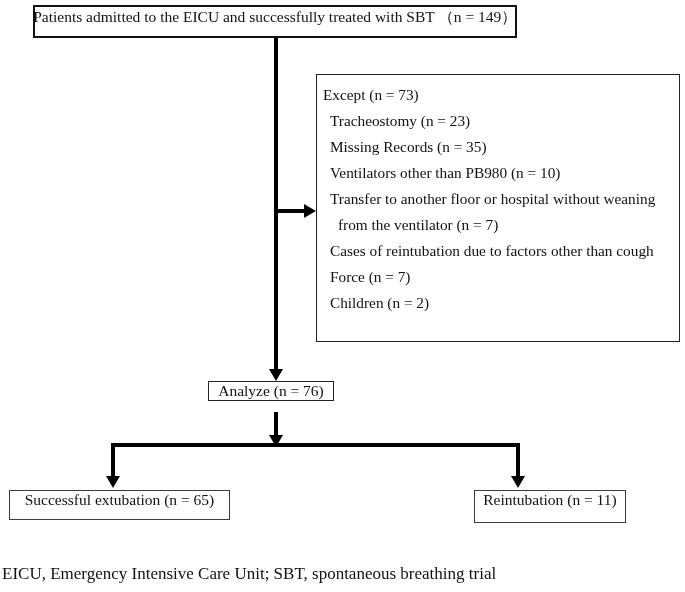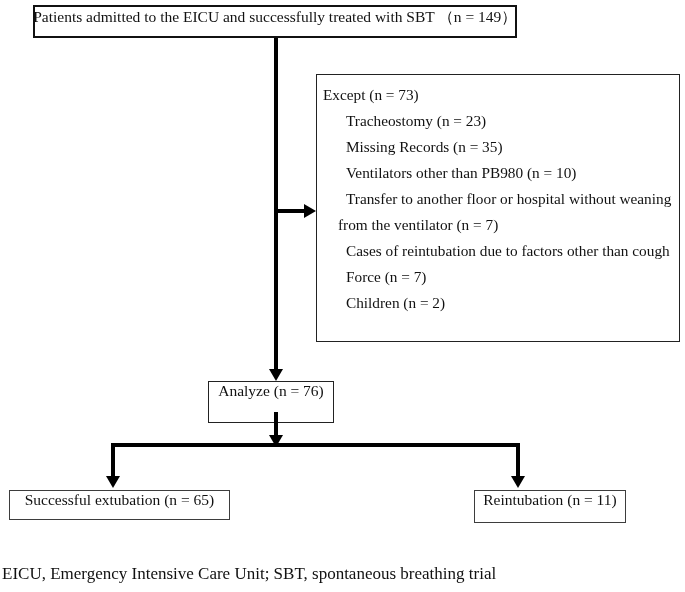--- a/index.html
+++ b/index.html
@@ -40,25 +40,25 @@
     left: 316px; top: 74px;
     width: 364px; height: 268px;
     padding: 7px 6px 0 6px;
   }
   .except-box .xline {
     height: 26px;
     line-height: 26px;
     white-space: nowrap;
     font-size: 15.3px;
   }
-  .except-box .lvl1 { margin-left: 23px; }
+  .except-box .lvl1 { margin-left: 7px; }
   .except-box .lvl2 { margin-left: 15px; }
   .analyze-box {
     left: 208px; top: 381px;
-    width: 126px; height: 42px;
+    width: 126px; height: 20px;
   }
   .success-box {
     left: 9px; top: 490px;
     width: 221px; height: 30px;
     border-color: #3d3d3d;
   }
   .reintub-box {
     left: 445px; top: 490px;
     width: 152px; height: 33px;
     border-color: #3d3d3d;

